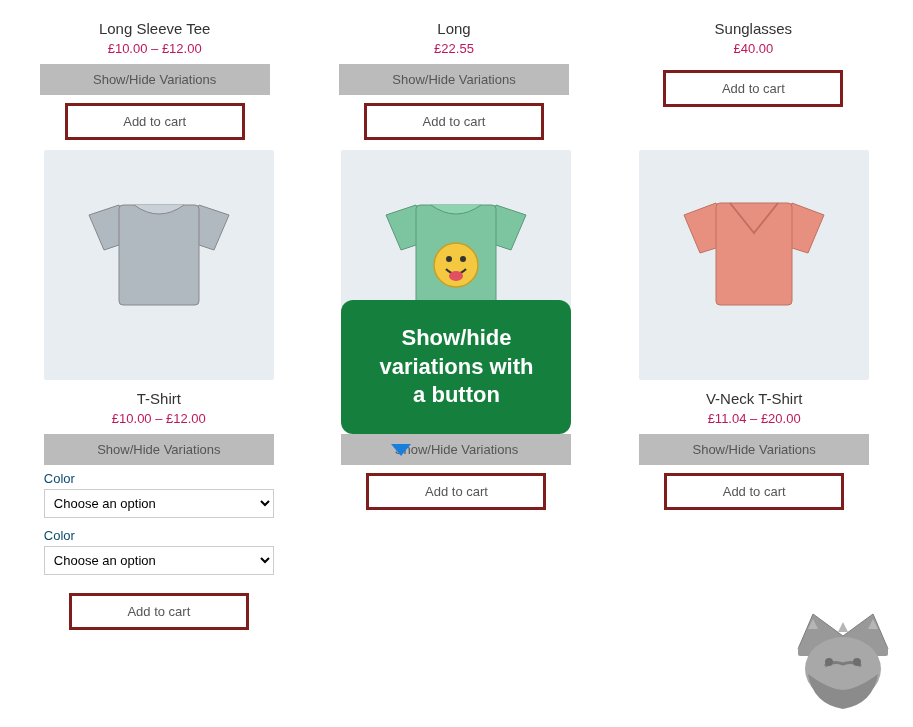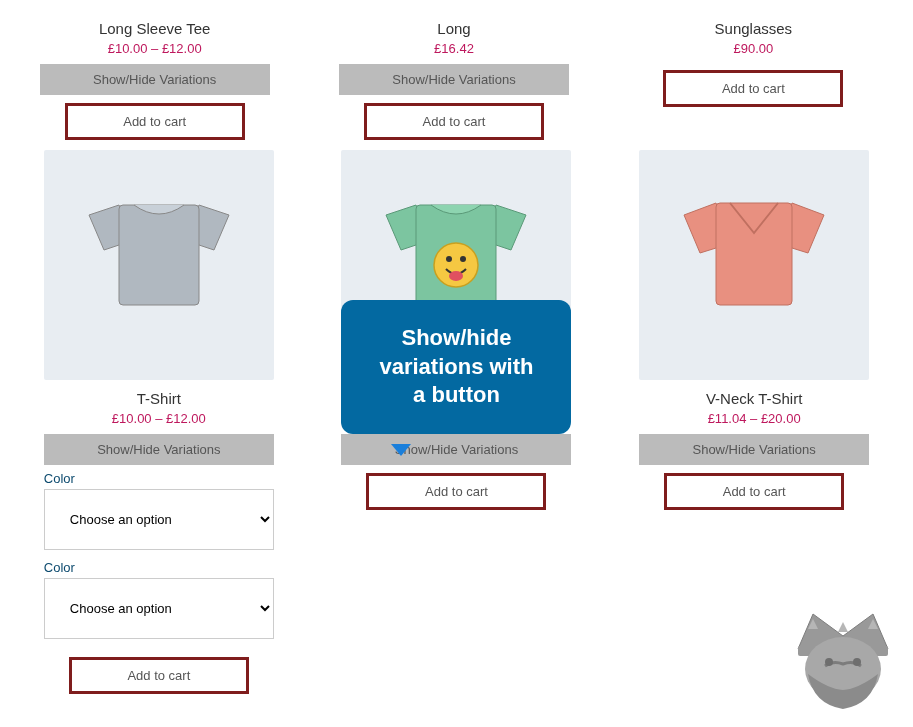--- a/index.html
+++ b/index.html
@@ -70,32 +70,32 @@
       width: 230px;
       margin-top: 6px;
     }
     .variation-label {
       font-size: 13px;
       margin-bottom: 3px;
       color: #0c4a6e;
     }
     .variation-select {
       width: 100%;
-      padding: 21px;
+      padding: 5px;
       border: 1px solid #ccc;
       font-size: 13px;
       background: #fff;
       margin-bottom: 10px;
       cursor: pointer;
     }
 
     
     .tooltip-bubble {
       position: absolute;
-      background: #0369a1;
+      background: #15803d;
       color: #fff;
       font-size: 22px;
       font-weight: bold;
       line-height: 1.3;
       text-align: center;
       padding: 24px 30px;
       border-radius: 12px;
       width: 230px;
       top: 150px;
       left: 50%;
@@ -147,28 +147,28 @@
 
   <div class="top-card">
     <div class="product-title">Long Sleeve Tee</div>
     <div class="product-price">£10.00 – £12.00</div>
     <button class="btn-show-hide">Show/Hide Variations</button>
     <button class="btn-add-to-cart">Add to cart</button>
   </div>
 
   <div class="top-card">
     <div class="product-title">Long</div>
-    <div class="product-price">£16.42</div>
+    <div class="product-price">£22.55</div>
     <button class="btn-show-hide">Show/Hide Variations</button>
     <button class="btn-add-to-cart">Add to cart</button>
   </div>
 
   <div class="top-card">
     <div class="product-title">Sunglasses</div>
-    <div class="product-price">£90.00</div>
+    <div class="product-price">£40.00</div>
     <button class="btn-add-to-cart" style="margin-top:14px;">Add to cart</button>
   </div>
 </div>
 
 <div class="products-grid">
 
   <div class="product-card">
     <div class="product-image-wrap">
 
       <svg class="tshirt-svg" viewBox="0 0 160 160">

